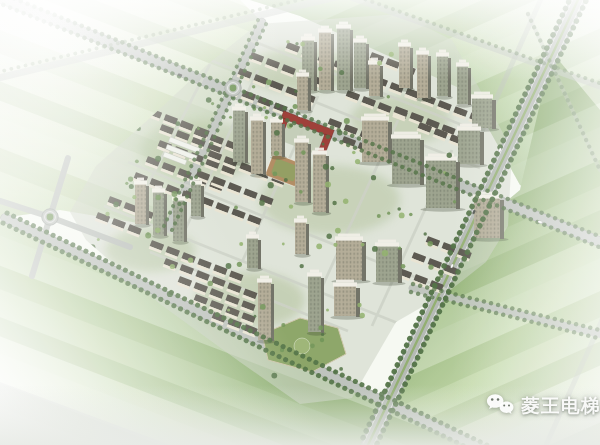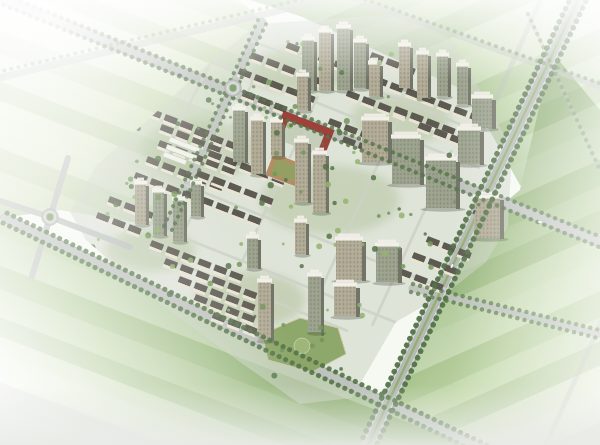--- a/index.html
+++ b/index.html
@@ -932,13 +932,28 @@
   <g>
     <rect width="600" height="445" fill="url(#hzT)"></rect>
     <rect width="600" height="445" fill="url(#hzTL)"></rect>
     <rect width="600" height="445" fill="url(#hzBL)"></rect>
     <rect width="600" height="445" fill="url(#hzR)"></rect>
     <rect width="600" height="445" fill="url(#hzB)"></rect>
     <rect width="600" height="445" fill="#ffffff" opacity="0.04"></rect>
   </g>
 </svg>
 
+<div class="watermark">
+  <svg class="wm-icon" width="30" height="27" viewBox="0 0 30 27">
+    <g fill="rgba(255,255,255,0.95)">
+      <path d="M10.2 2.2c-4.6 0-8.3 3-8.3 6.8 0 2.2 1.2 4 3.1 5.3l-0.9 2.6 3-1.5c0.9 0.3 2 0.4 3.1 0.4 4.6 0 8.3-3 8.3-6.8s-3.7-6.8-8.3-6.8z"></path>
+      <path d="M21.6 9.5c-3.9 0-7 2.6-7 5.7 0 3.2 3.1 5.7 7 5.7 0.8 0 1.6-0.1 2.4-0.3l2.6 1.3-0.8-2.2c1.6-1 2.7-2.7 2.7-4.5 0-3.1-3.1-5.7-6.9-5.7z"></path>
+    </g>
+    <g fill="#6b7468">
+      <circle cx="7.2" cy="7.6" r="1.25"></circle>
+          <circle cx="13" cy="7.6" r="1.25"></circle>
+      <circle cx="19.2" cy="13.6" r="1"></circle>
+          <circle cx="24" cy="13.6" r="1"></circle>
+    </g>
+  </svg>
+  <span class="watermark-text">菱王电梯</span>
 </div>
+</div>
 
 </body></html>

